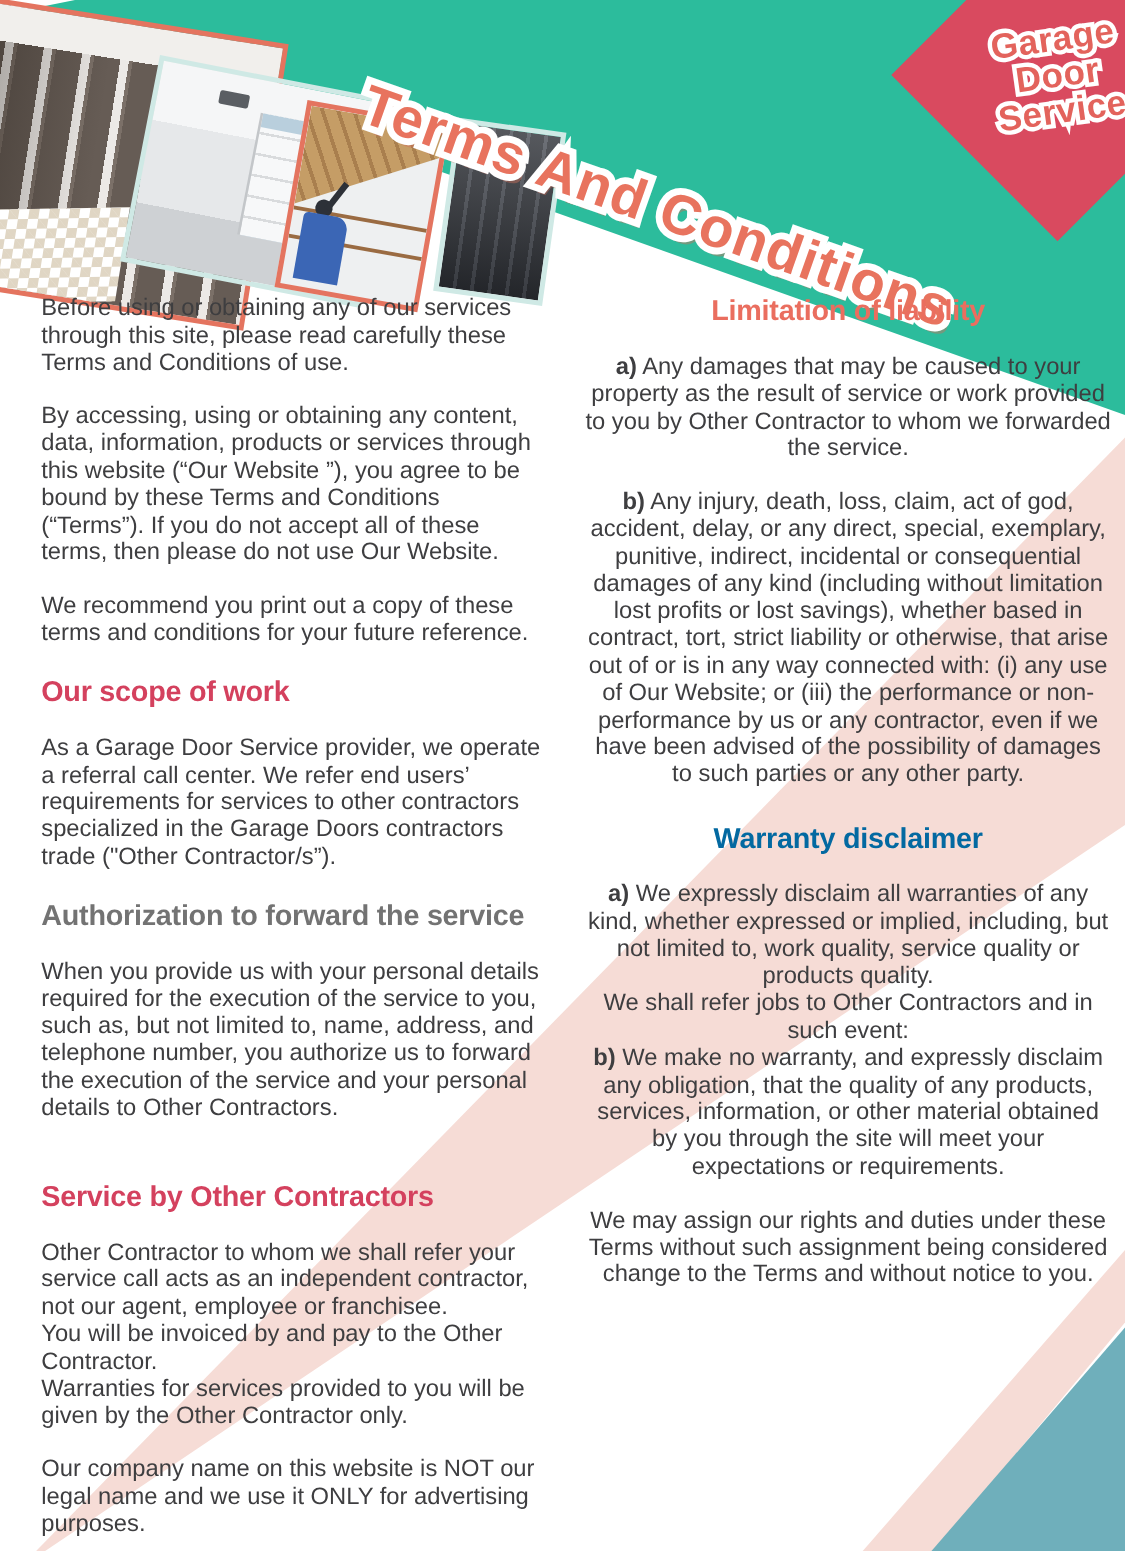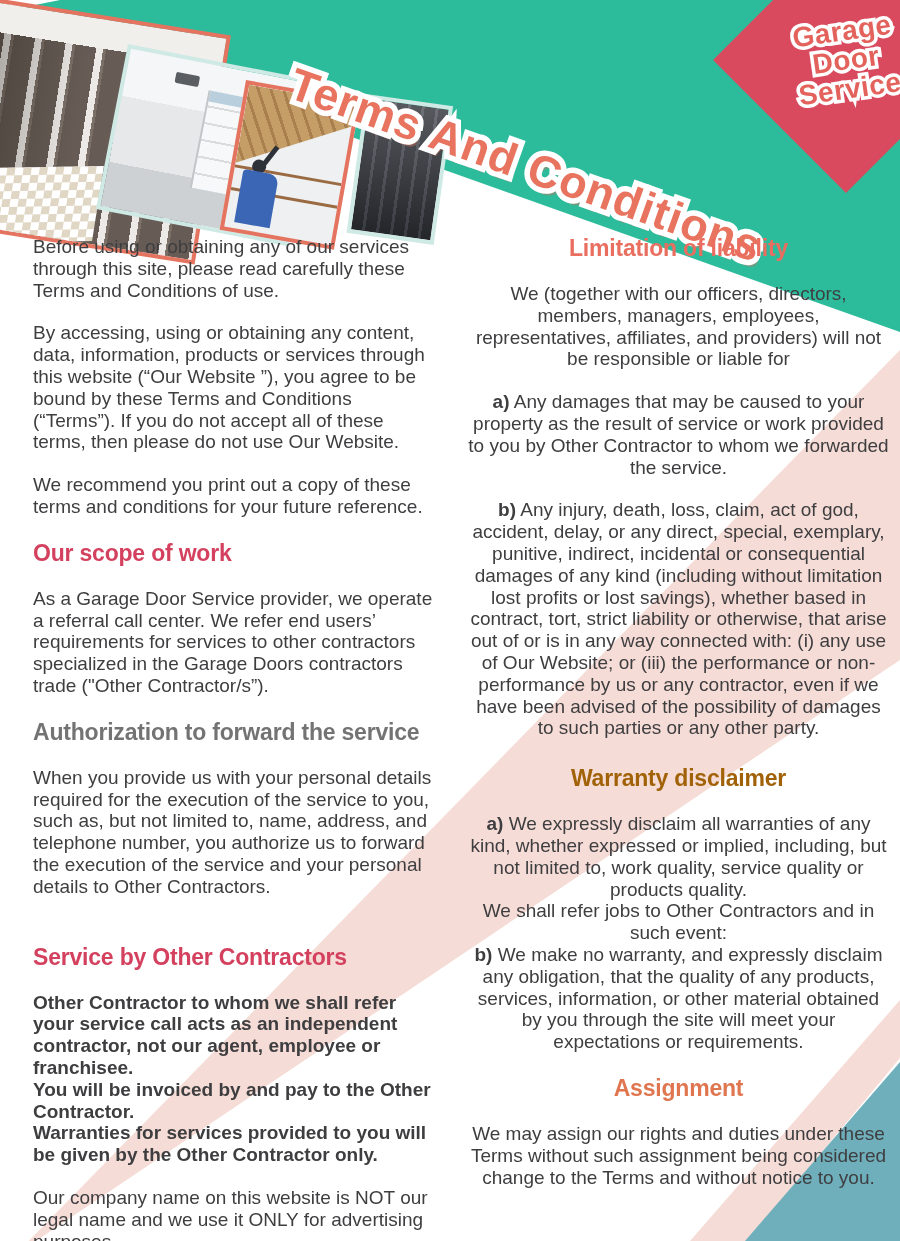--- a/index.html
+++ b/index.html
@@ -60,21 +60,21 @@
   .badge-text .outlined{display:block;}
   .badge-text .outlined::before{-webkit-text-stroke:7px #ffffff;text-stroke:7px #ffffff;
     text-shadow:2px 3px 0 rgba(160,40,50,.25);}
 
   
   .col{position:absolute;z-index:5;color:#3e3e40;font-size:19px;line-height:21.8px;}
   .col-left{left:33px;top:236px;width:406px;}
   .col-right{left:468px;top:234px;width:421px;text-align:center;}
   .col p{margin:0 0 21px 0;}
   .col p.tight{margin:0;}
-  .col p.ml{white-space:pre-line;font-weight:bold;}
+  .col p.ml{white-space:pre-line;}
   .col h2{margin:0 0 21px 0;font-size:23px;line-height:28px;font-weight:bold;letter-spacing:-.2px;}
 </style>
 </head>
 <body>
 
 <svg class="bg-svg" width="900" height="1241" viewBox="0 0 900 1241">
   <polygon points="60,0 900,0 900,332 0,12" fill="#2cbc9c"></polygon>
   <polygon points="15,1255 900,350 900,660" fill="#f6dcd6"></polygon>
   <polygon points="690,1241 900,1000 900,1058 748,1241" fill="#f6dcd6"></polygon>
   <polygon points="745,1241 900,1062 900,1241" fill="#6fafbb"></polygon>
@@ -122,22 +122,20 @@
     <h2 style="color: #737373;">Authorization to forward the service</h2>
     <p>When you provide us with your personal details required for the execution of the service to you, such as, but not limited to, name, address, and telephone number, you authorize us to forward the execution of the service and your personal details to Other Contractors.</p>
     <h2 style="color: rgb(212, 65, 94); margin-top: 45px;">Service by Other Contractors</h2>
     <p class="ml">Other Contractor to whom we shall refer your service call acts as an independent contractor, not our agent, employee or franchisee.
 You will be invoiced by and pay to the Other Contractor.
 Warranties for services provided to you will be given by the Other Contractor only.</p>
     <p>Our company name on this website is NOT our legal name and we use it ONLY for advertising purposes.</p>
   </div>
 <div class="col col-right">
     <h2 style="color: rgb(234, 110, 95);">Limitation of liability</h2>
-    <p>We (together with our officers, directors, members, managers, employees, representatives, affiliates, and providers) will not be responsible or liable for</p>
     <p><b>a)</b> Any damages that may be caused to your property as the result of service or work provided to you by Other Contractor to whom we forwarded the service.</p>
     <p><b>b)</b> Any injury, death, loss, claim, act of god, accident, delay, or any direct, special, exemplary, punitive, indirect, incidental or consequential damages of any kind (including without limitation lost profits or lost savings), whether based in contract, tort, strict liability or otherwise, that arise out of or is in any way connected with: (i) any use of Our Website; or (iii) the performance or non-performance by us or any contractor, even if we have been advised of the possibility of damages to such parties or any other party.</p>
-    <h2 style="color: #a16207; margin-top: 25px;">Warranty disclaimer</h2>
+    <h2 style="color: #0369a1; margin-top: 25px;">Warranty disclaimer</h2>
     <p class="tight"><b>a)</b> We expressly disclaim all warranties of any kind, whether expressed or implied, including, but not limited to, work quality, service quality or products quality.</p>
     <p class="tight">We shall refer jobs to Other Contractors and in such event:</p>
     <p><b>b)</b> We make no warranty, and expressly disclaim any obligation, that the quality of any products, services, information, or other material obtained by you through the site will meet your expectations or requirements.</p>
-    <h2 style="color: rgb(224, 118, 79);">Assignment</h2>
     <p>We may assign our rights and duties under these Terms without such assignment being considered change to the Terms and without notice to you.</p>
   </div>
 
 </body></html>

